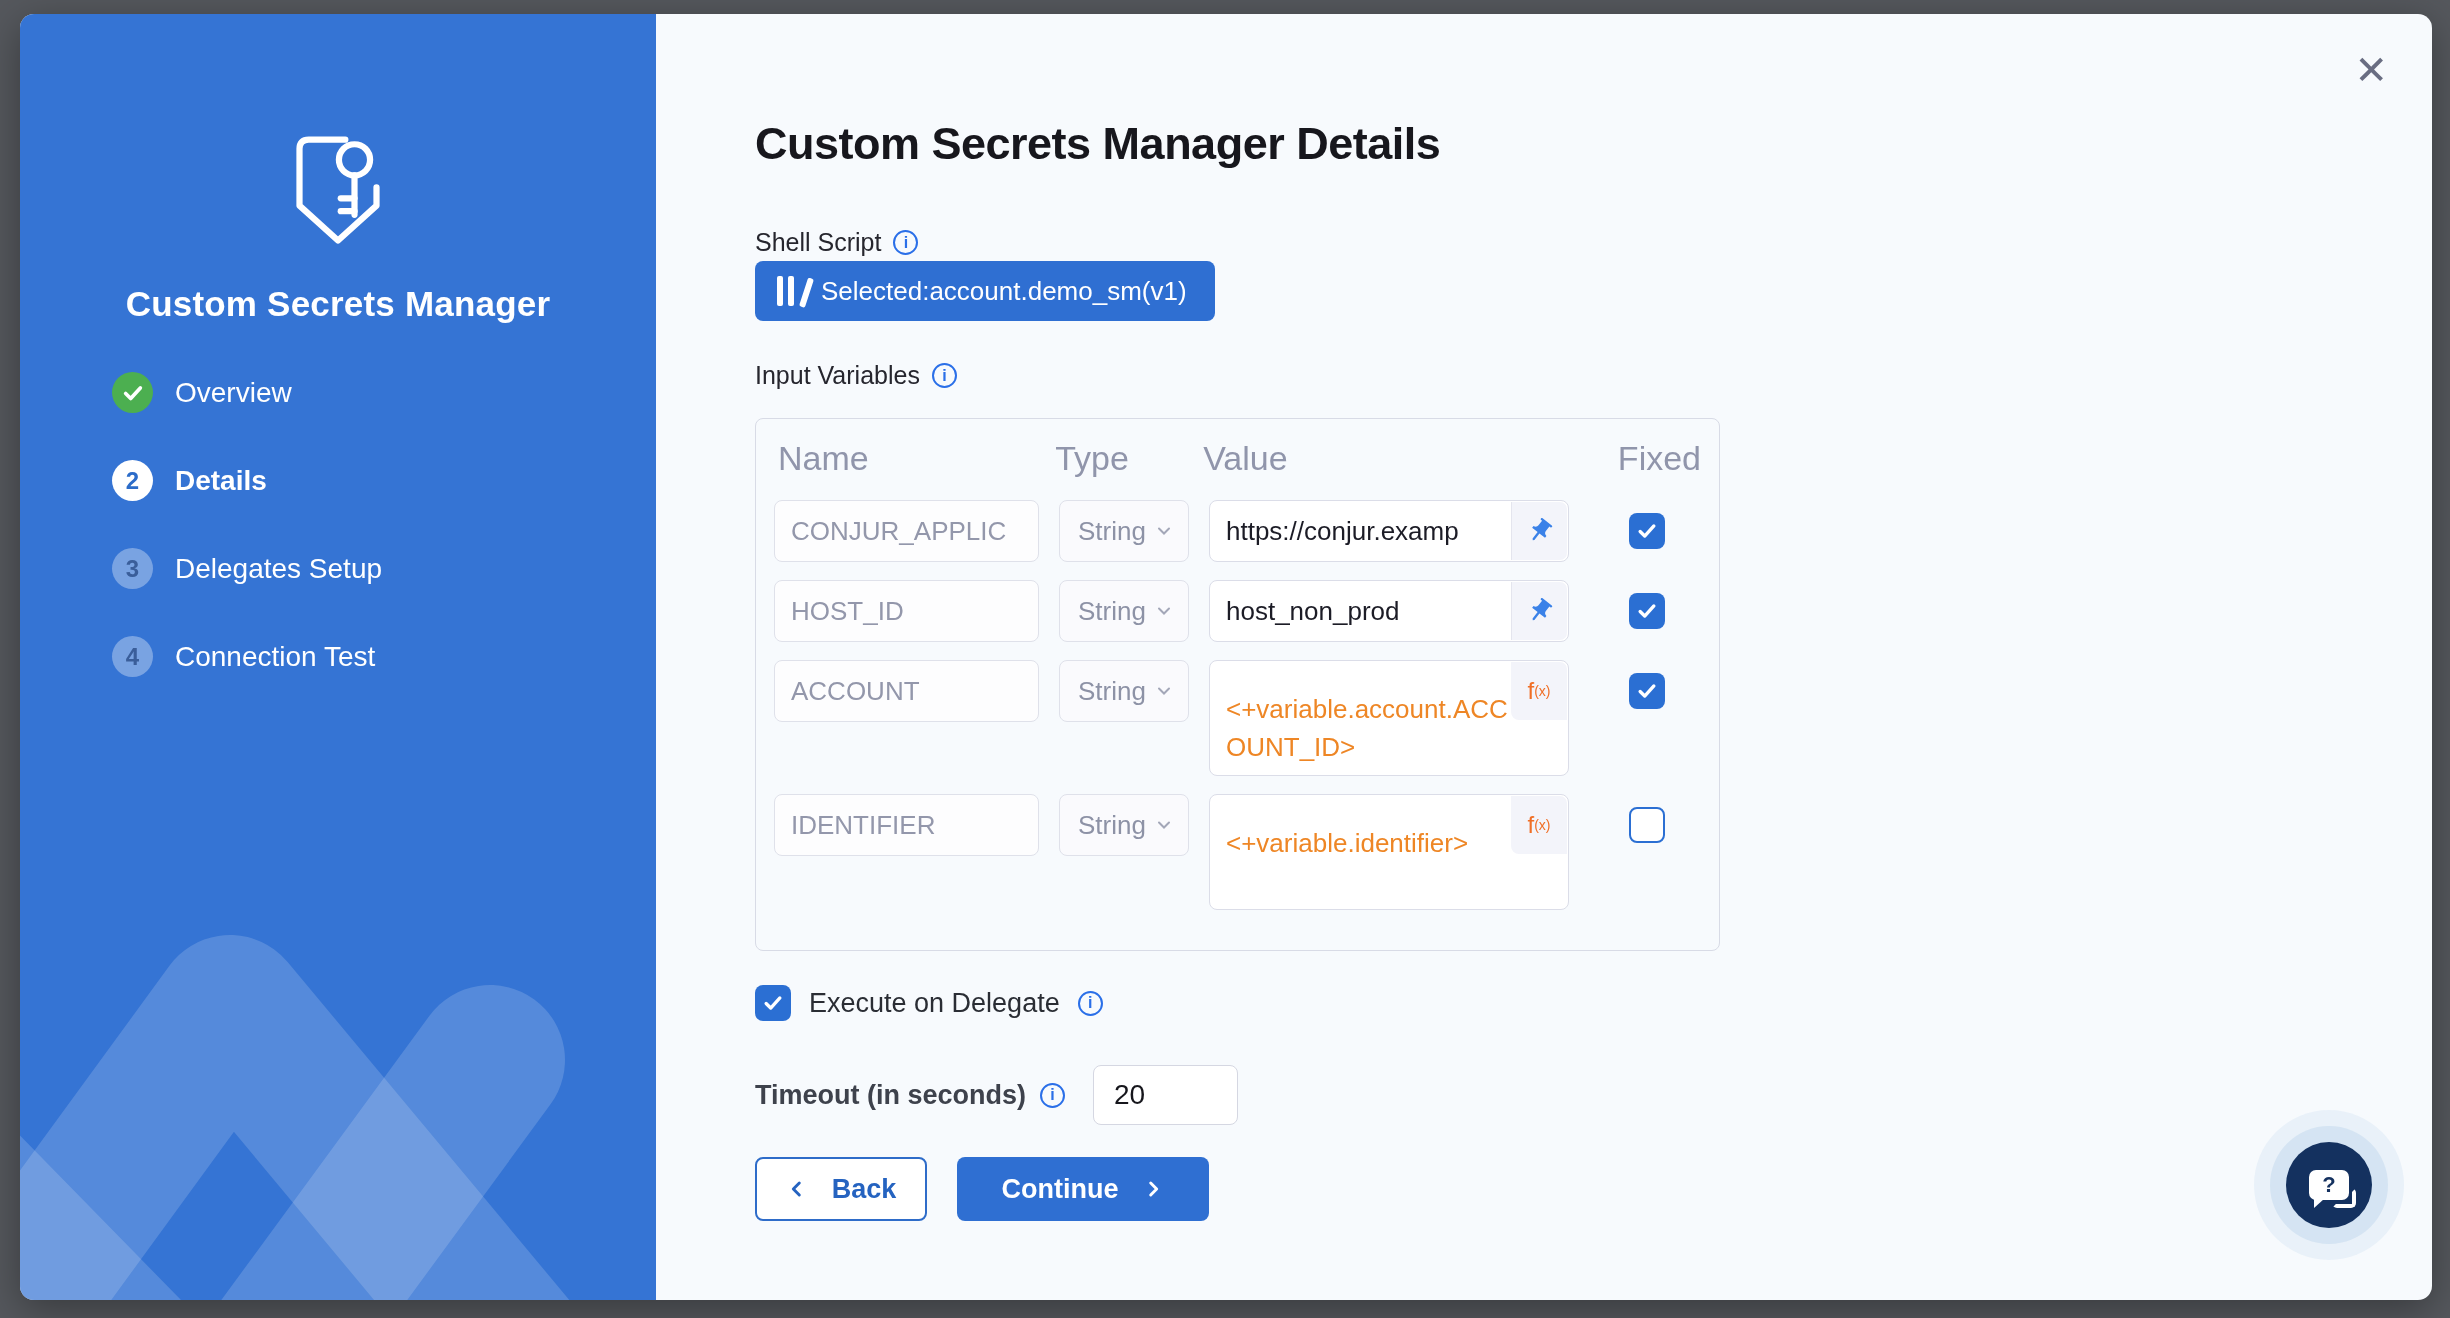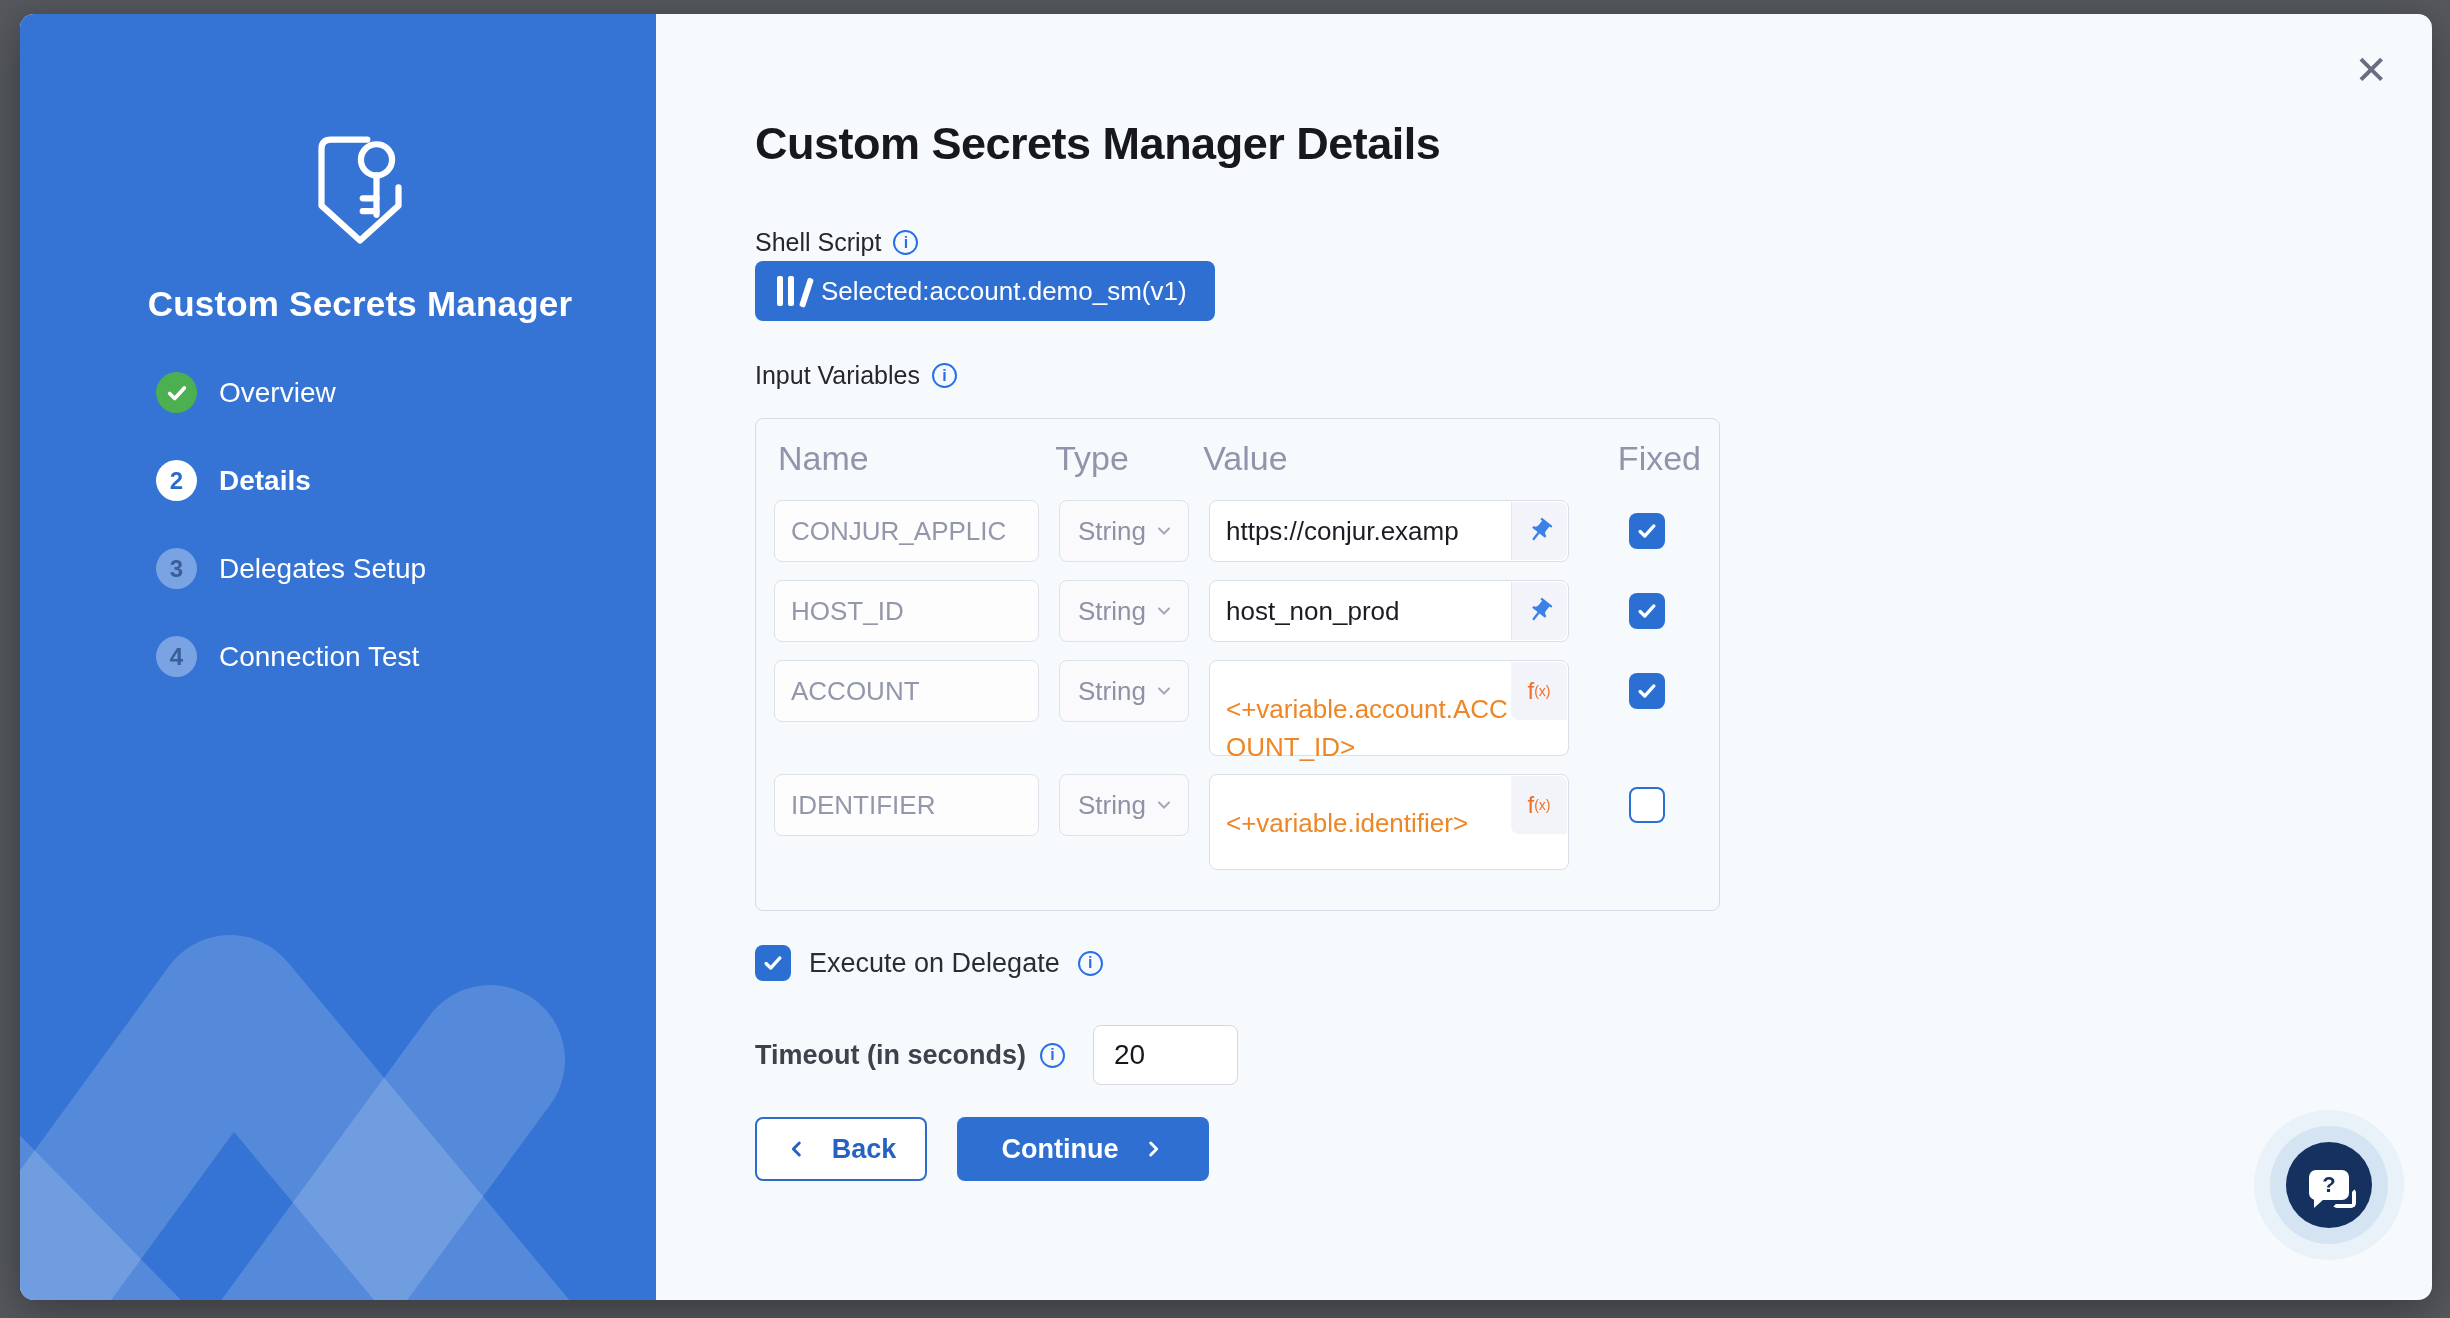--- a/index.html
+++ b/index.html
@@ -13,21 +13,21 @@
   .modal {
     position:absolute; left:20px; top:14px; width:2412px; height:1286px;
     background:#f7fafd; border-radius:14px; display:flex; overflow:hidden;
     box-shadow:0 10px 40px rgba(0,0,0,.35);
   }
   
   .sidebar {
     width:636px; flex:0 0 636px; background:#3574d4; position:relative;
     color:#fff; overflow:hidden;
   }
-  .sidebar-inner { position:relative; z-index:2;padding-left:44px; }
+  .sidebar-inner { position:relative; z-index:2; }
   .logo-wrap { margin:118px auto 0; width:110px; height:118px; display:flex; align-items:center; justify-content:center; }
   .sidebar-title {
     margin-top:34px; text-align:center; font-size:35px; font-weight:700; letter-spacing:.2px;
   }
   .steps { margin-top:48px; padding-left:92px; display:flex; flex-direction:column; gap:47px; }
   .step { display:flex; align-items:center; gap:22px; cursor:pointer; }
   .step-circle {
     width:41px; height:41px; border-radius:50%; display:flex; align-items:center; justify-content:center;
     font-size:24px; font-weight:700; flex:0 0 41px;
   }
@@ -83,21 +83,21 @@
     width:130px; height:62px; margin-left:20px; border:1px solid #dfe1ea; border-radius:8px;
     background:#fafafd; color:#8d92a6; font-size:26px; display:flex; align-items:center;
     justify-content:space-between; padding:0 14px 0 18px; cursor:pointer;
   }
   .value-box {
     width:360px; margin-left:20px; border:1px solid #dbdde8; border-radius:8px; background:#ffffff;
     position:relative; font-size:26px; color:#1c1c26;
   }
   .value-box.short { height:62px; display:flex; align-items:center; padding:0 70px 0 16px;
     white-space:nowrap; overflow:hidden; }
-  .value-box.tall { height:96px; padding:30px 60px 10px 16px; }
+  .value-box.tall { height:116px; padding:30px 60px 10px 16px; }
   .value-text { overflow:hidden; }
   .expr { color:#ee8625; word-break:break-all; line-height:1.45; }
   .pin-suffix {
     position:absolute; top:1px; right:1px; bottom:1px; width:56px; background:#f3f4fa;
     border-left:1px solid #e4e5ee; border-radius:0 7px 7px 0;
     display:flex; align-items:center; justify-content:center; cursor:pointer;
   }
   .fx-suffix {
     position:absolute; top:1px; right:1px; width:56px; height:58px; background:#f3f4fa;
     border-radius:0 7px 0 8px; display:flex; align-items:center; justify-content:center;

